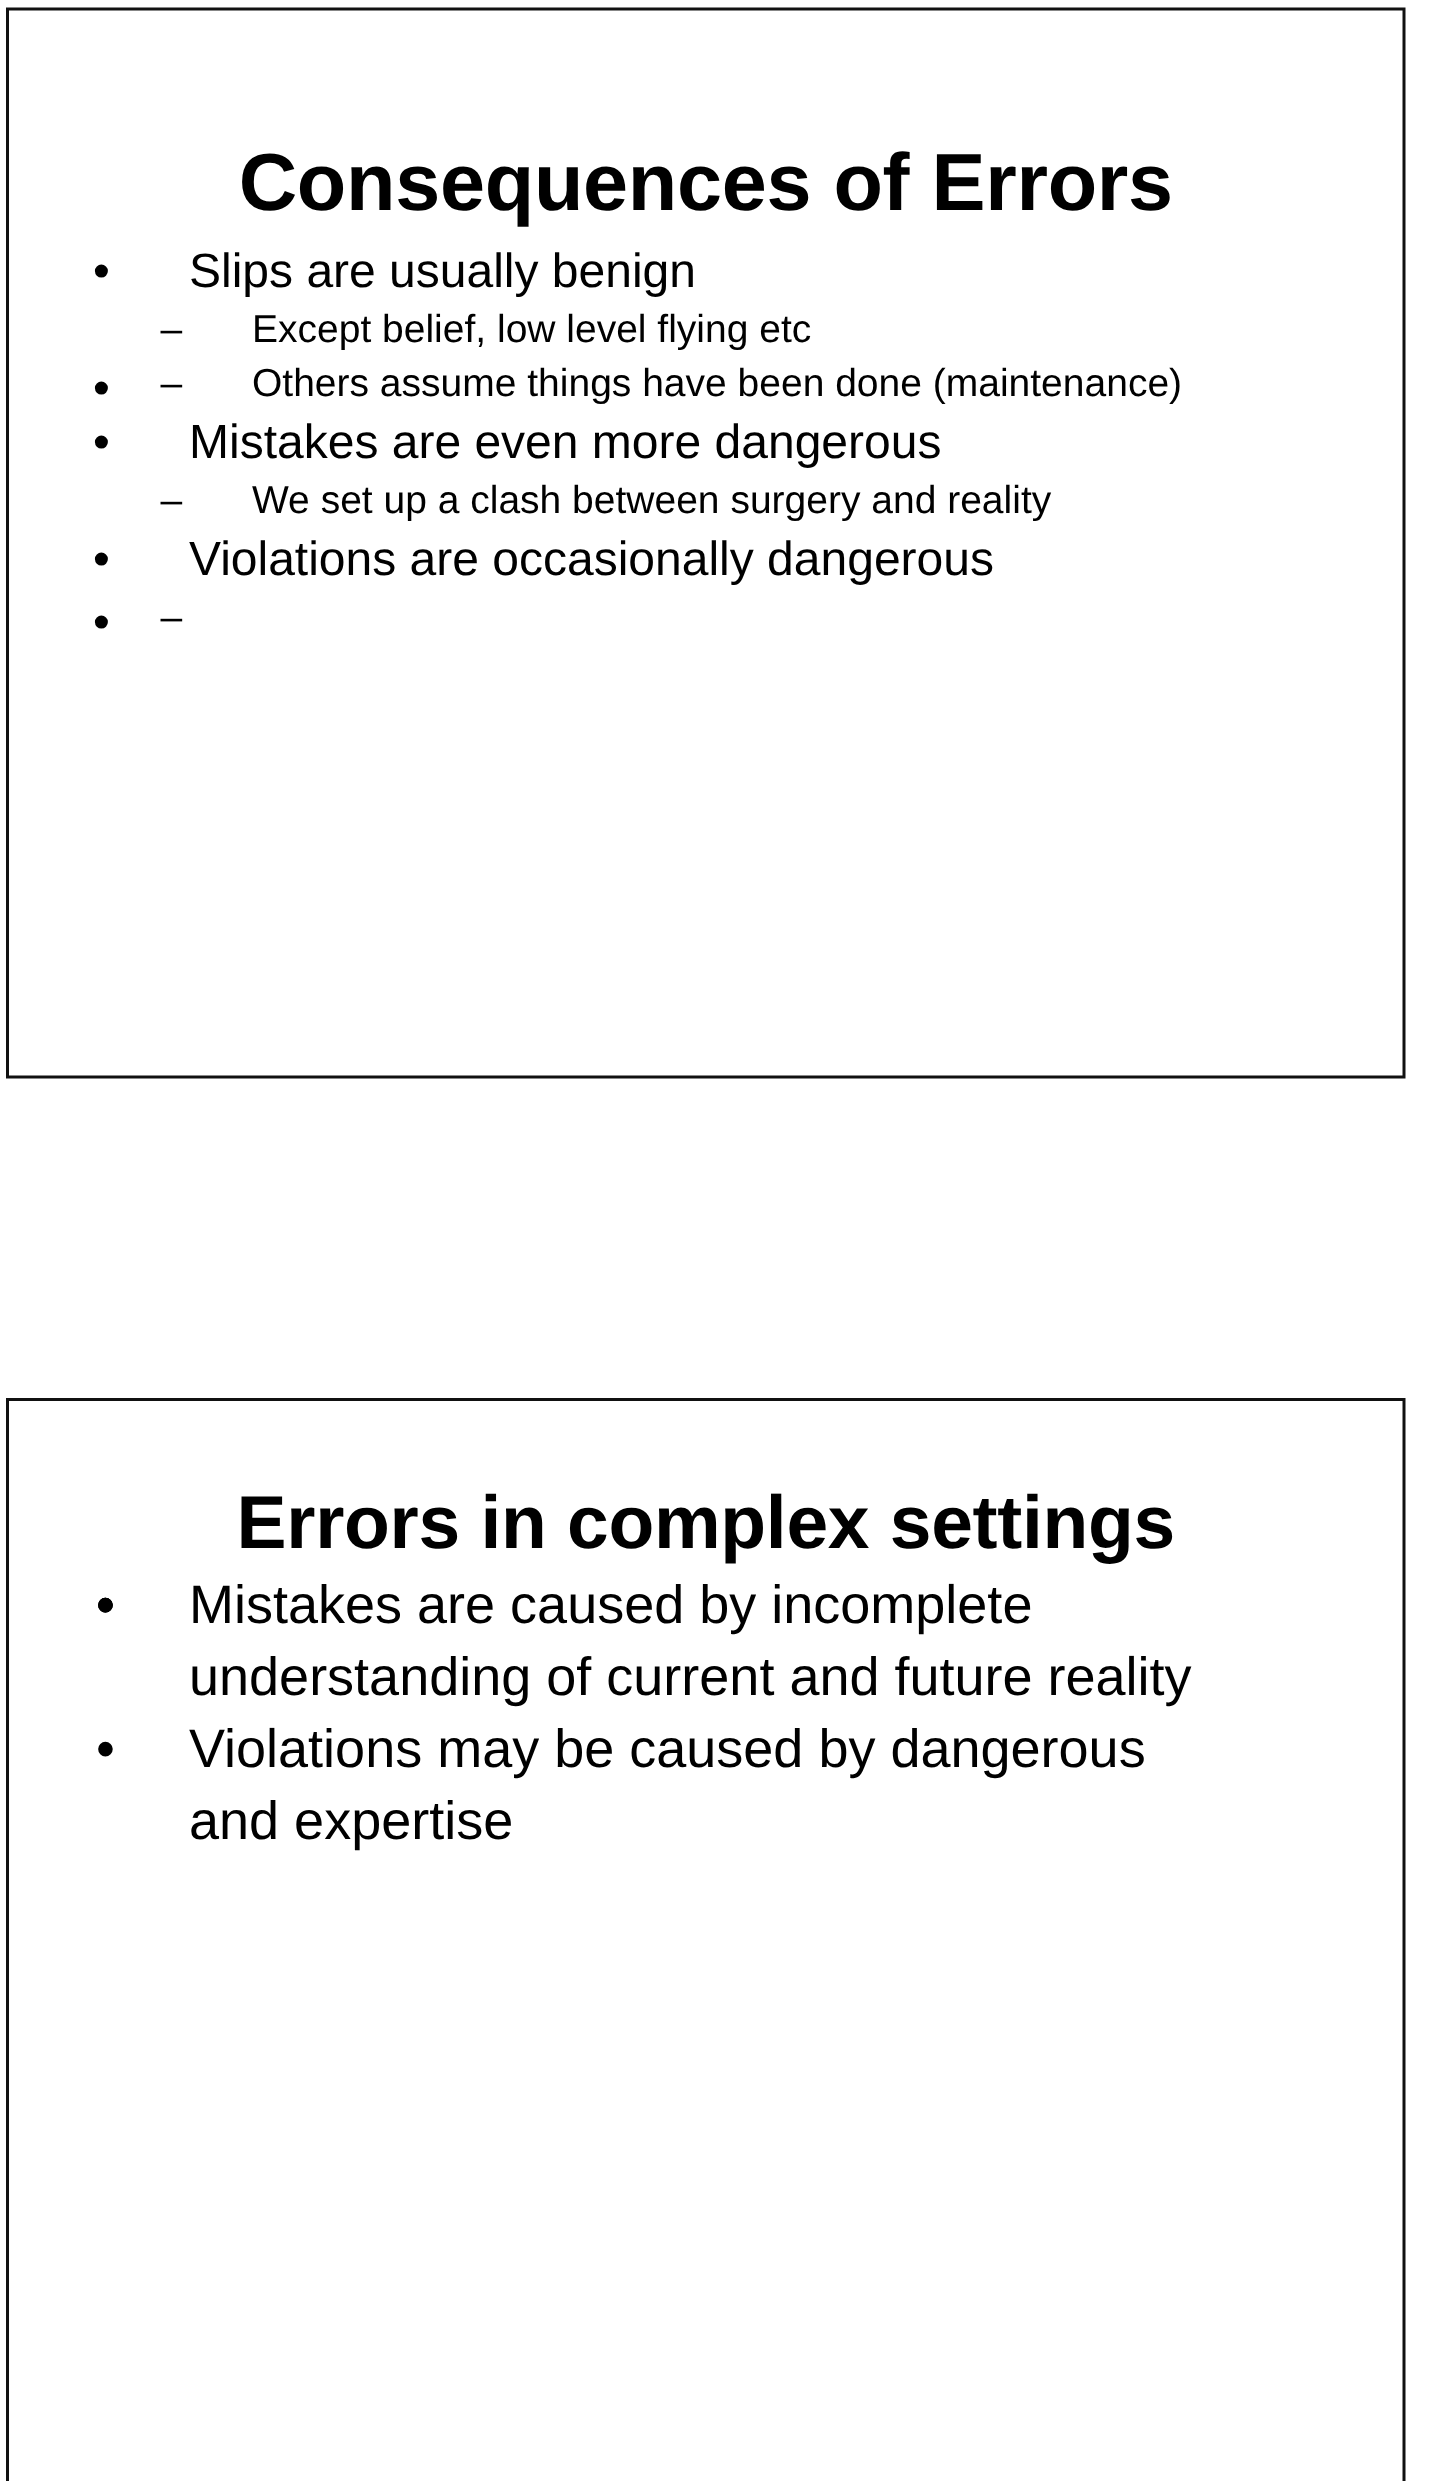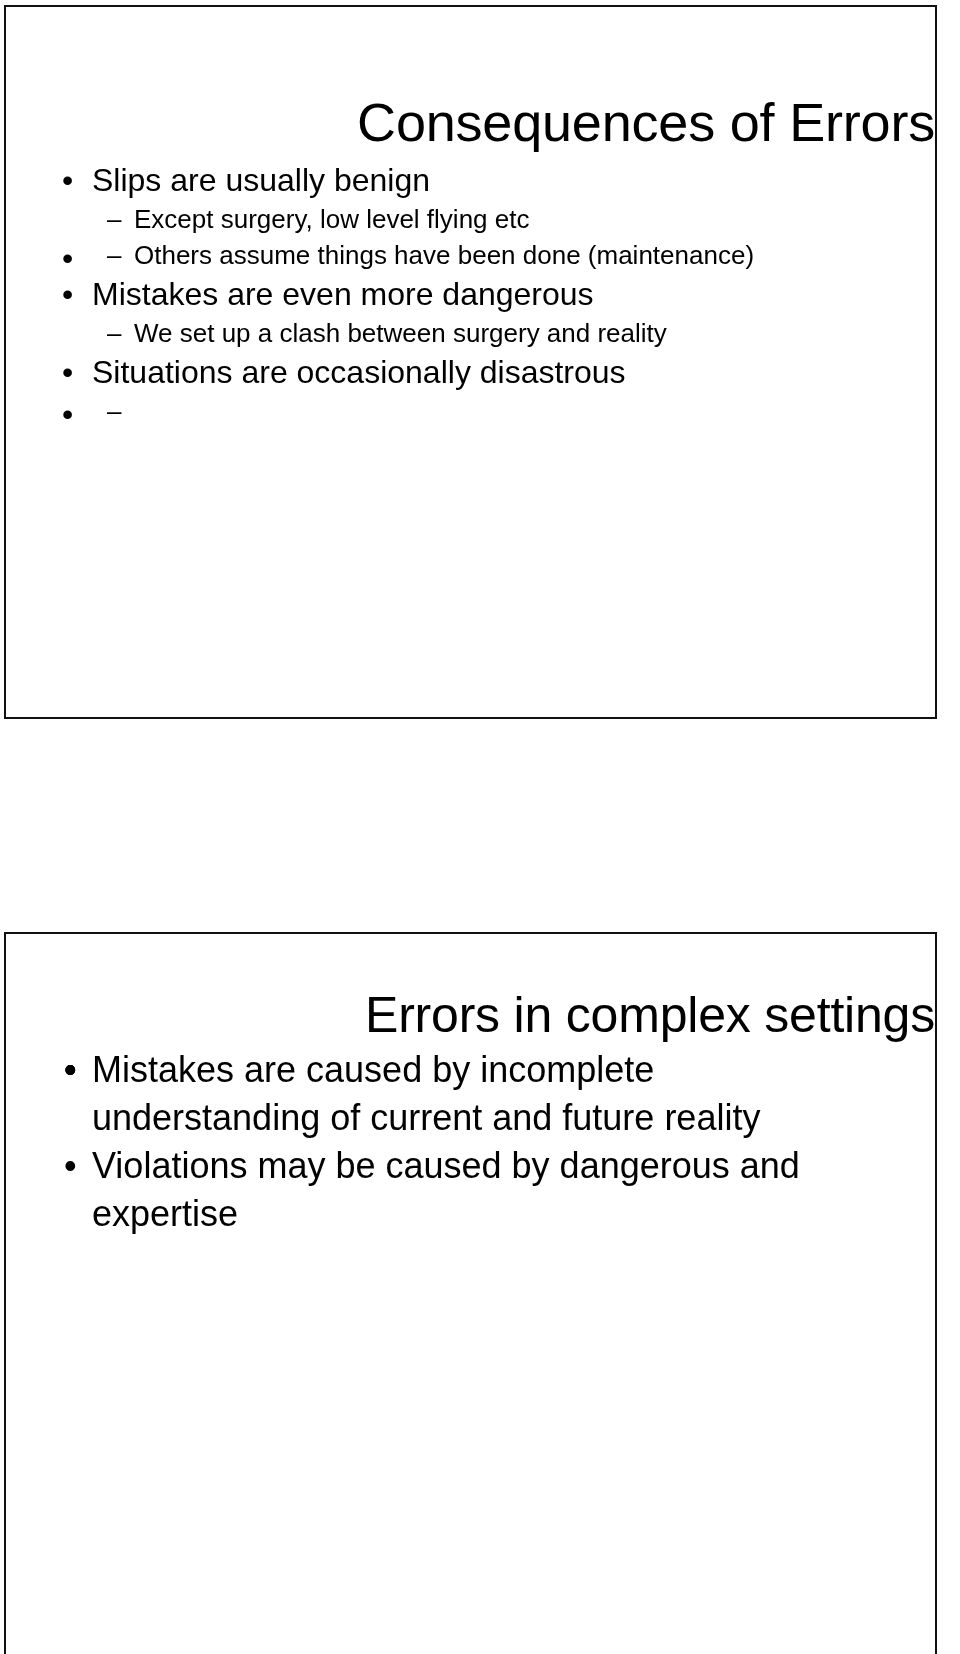--- a/index.html
+++ b/index.html
@@ -40,22 +40,22 @@
     top: 932px;
     height: 860px;
     padding-left: 36px;
   }
 
   
   .slide-title {
     position: absolute;
     left: 0;
     right: 0;
-    text-align: right;
-    font-weight: 400;
+    text-align: center;
+    font-weight: 700;
     line-height: 1.0;
     white-space: nowrap;
     letter-spacing: -0.2px;
   }
   .slide--one .slide-title {
     top: 52px;
     font-size: 54px;
   }
   .slide--two .slide-title {
     top: 22px;
@@ -119,56 +119,57 @@
     line-height: 48px;
   }
   .slide--two .bullet.lvl1 .marker {
     left: 58px;
     font-size: 36px;
     line-height: 48px;
   }
 
   .bullet .text {
     display: block;
+    margin-left: 34px;
   }
 </style>
 </head>
 <body>
 
 <div class="page">
 
   <section class="slide slide--one">
     <h1 class="slide-title">Consequences of Errors</h1>
     <div class="body">
         <div class="bullet lvl1">
           <span class="marker">•</span>
           <span class="text">Slips are usually benign</span>
         </div>
         <div class="bullet lvl2">
           <span class="marker">–</span>
-          <span class="text">Except surgery, low level flying etc</span>
+          <span class="text">Except belief, low level flying etc</span>
         </div>
         <div class="bullet lvl1">
           <span class="marker">•</span>
         </div>
         <div class="bullet lvl2">
           <span class="marker">–</span>
           <span class="text">Others assume things have been done (maintenance)</span>
         </div>
         <div class="bullet lvl1">
           <span class="marker">•</span>
           <span class="text">Mistakes are even more dangerous</span>
         </div>
         <div class="bullet lvl2">
           <span class="marker">–</span>
           <span class="text">We set up a clash between surgery and reality</span>
         </div>
         <div class="bullet lvl1">
           <span class="marker">•</span>
-          <span class="text">Situations are occasionally disastrous</span>
+          <span class="text">Violations are occasionally dangerous</span>
         </div>
         <div class="bullet lvl1">
           <span class="marker">•</span>
         </div>
         <div class="bullet lvl2">
           <span class="marker">–</span>
         </div>
       </div>
   </section>
 

